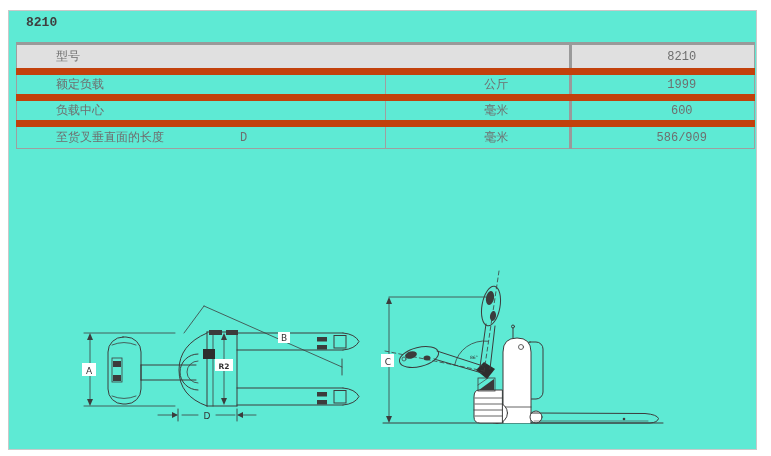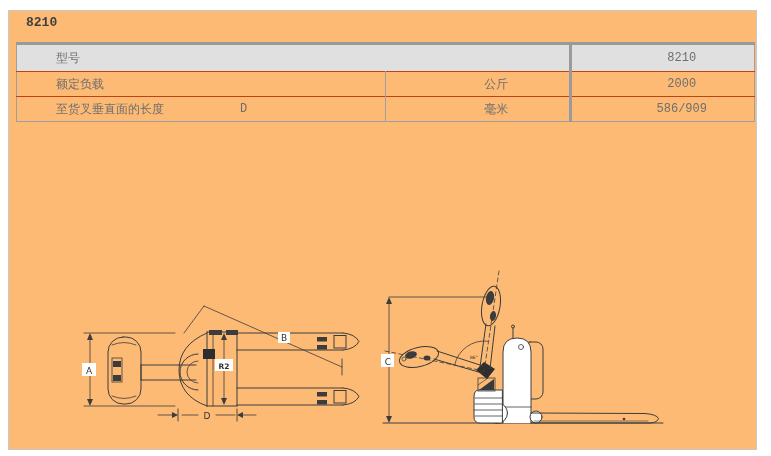--- a/index.html
+++ b/index.html
@@ -1,27 +1,27 @@
 <!DOCTYPE html>
 <html><head>
 <meta charset="utf-8">
 <style>
   html,body{margin:0;padding:0;background:#fff;}
   #page{position:relative;width:771px;height:456px;background:#fff;overflow:hidden;
         font-family:"Liberation Sans","DejaVu Sans",sans-serif;}
   #frame{position:absolute;left:8px;top:10px;width:749px;height:440px;
-         border:1px solid #c9c9c9;box-sizing:border-box;background:#fdba74;}
+         border:1px solid #c9c9c9;box-sizing:border-box;background:#5eead4;}
   #title{position:absolute;left:17px;top:4px;font-family:"Liberation Mono","DejaVu Sans Mono",monospace;
          font-weight:bold;font-size:13px;color:#3f3f3f;letter-spacing:0px;}
   
   #spec-table{position:absolute;left:7px;top:31px;width:739px;border-collapse:collapse;
               table-layout:fixed;font-size:12px;color:#6e6e6e;}
   #spec-table td{vertical-align:middle;overflow:hidden;white-space:nowrap;padding-left:39px;}
   #spec-table{border:1px solid #9f9f9f;border-top:3px solid #9a9a9a;}
-  #spec-table tr{border-top:1px solid #c2410c;}
+  #spec-table tr{border-top:7px solid #c2410c;}
   #spec-table tr.hdr{border-top:none;height:28px;}
   #spec-table tr.datarow{height:25px;}
   .c-name{width:186px;text-align:left;padding-left:8px;font-family:"Liberation Sans",sans-serif;}
   .c-letter{width:78px;text-align:left;padding-left:20px;
             font-family:"Liberation Mono","DejaVu Sans Mono",monospace;}
   .c-unit{width:106px;text-align:center;border-left:1px solid #9f9f9f;margin-top:48px;}
   .c-value{text-align:center;border-left:3px solid #9a9a9a;
            font-family:"Liberation Mono","DejaVu Sans Mono",monospace;}
   .hdr td{background:#e0e0e0;}
   .hdr .c-merged{text-align:left;padding-left:8px;}
@@ -40,23 +40,29 @@
       <tbody id="spec-body">
         <tr class="hdr">
           <td class="c-merged" colspan="3">型号</td>
           <td class="c-value">8210</td>
         </tr>
 
   <tr class="datarow">
     <td class="c-name">额定负载</td>
     <td class="c-letter"></td>
     <td class="c-unit">公斤</td>
-    <td class="c-value">2000</td>
+    <td class="c-value">1999</td>
   </tr>
 
+  <tr class="datarow">
+    <td class="c-name">负载中心</td>
+    <td class="c-letter"></td>
+    <td class="c-unit">毫米</td>
+    <td class="c-value">600</td>
+  </tr>
 
 
 
 
   <tr class="datarow">
     <td class="c-name">至货叉垂直面的长度</td>
     <td class="c-letter">D</td>
     <td class="c-unit">毫米</td>
     <td class="c-value">586/909</td>
   </tr>

